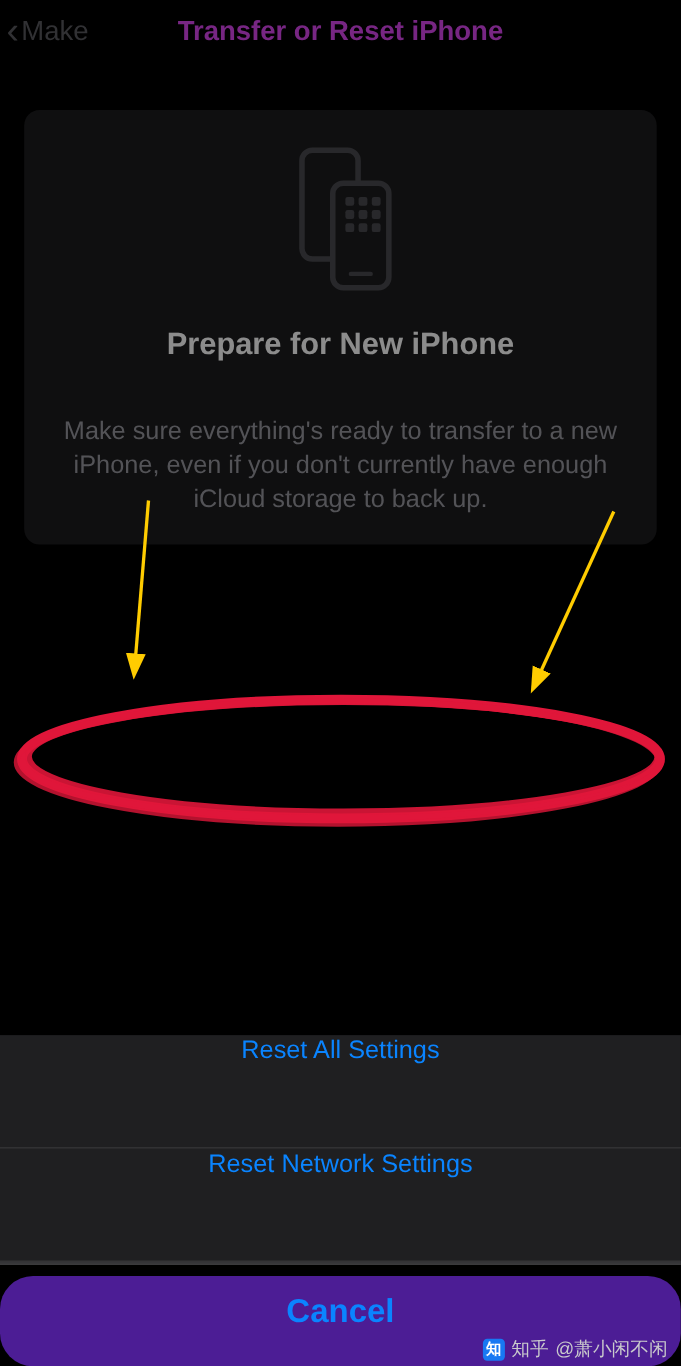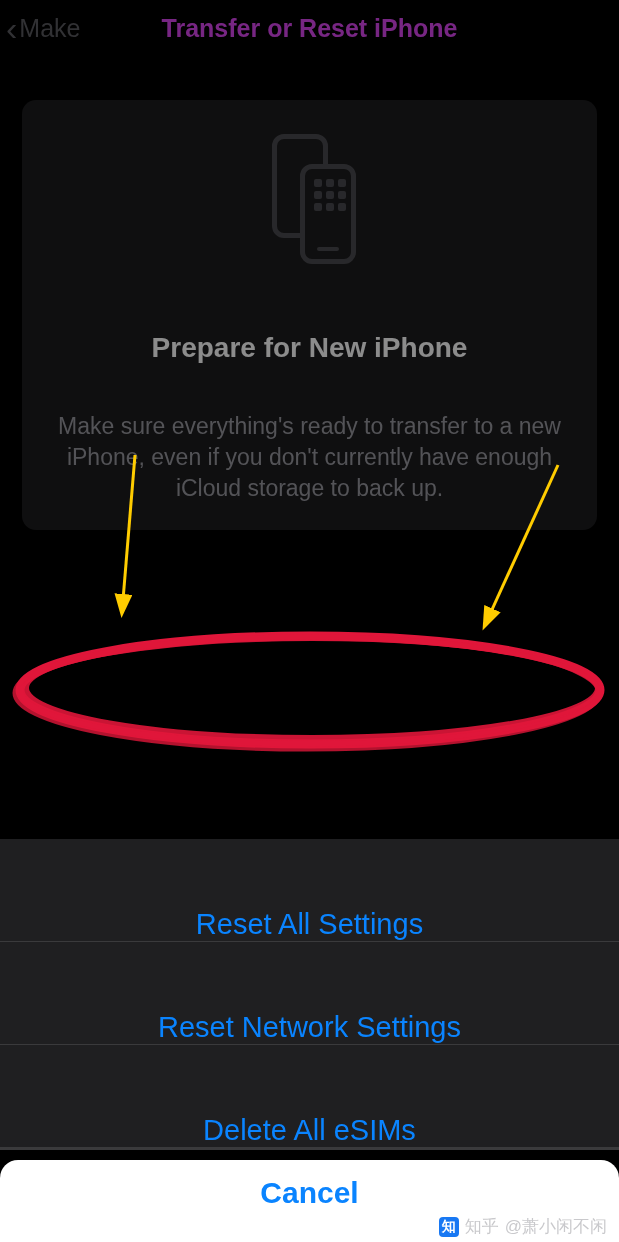--- a/index.html
+++ b/index.html
@@ -104,21 +104,20 @@
   width: 22px;
   height: 4px;
   background: #4a4a4f;
   border-radius: 2px;
 }
 .prepare-title {
   color: #fff;
   font-size: 28px;
   font-weight: 600;
   margin-bottom: 18px;
-  margin-top: 36px;
 }
 .prepare-desc {
   color: #98989f;
   font-size: 23px;
   line-height: 1.35;
   margin-top: 47px;
 }
 
 
 .overlay-dim {
@@ -138,40 +137,41 @@
   right: 0;
   bottom: 0;
 }
 .sheet-group {
   background: #1f1f21;
   margin: 0;
 }
 .sheet-item {
   height: 102px;
   display: flex;
-  align-items: flex-end;
+  align-items: flex-start;
   justify-content: center;
   color: #0a84ff;
-  font-size: 29px;
+  font-size: 23px;
   cursor: pointer;
 }
 .sheet-sep {
   height: 1px;
   background: #3a3a3c;
 }
 .cancel-wrap {
-  background: #ffffff;
+  background: #4c1d95;
   margin-top: 10px;
   height: 82px;
   display: flex;
   align-items: flex-start;
   justify-content: center;
   padding-top: 16px;
   border-top-left-radius: 18px;
   border-top-right-radius: 18px;
+  border-radius: 30px;
 }
 .cancel-btn {
   color: #0a84ff;
   font-size: 30px;
   font-weight: 600;
   cursor: pointer;
 }
 
 
 .annotation-layer {
@@ -242,23 +242,20 @@
 <div class="action-sheet">
   <div class="sheet-group">
     <div class="sheet-item">
         <span>Reset All Settings</span>
       </div>
     <div class="sheet-sep"></div>
     <div class="sheet-item">
         <span>Reset Network Settings</span>
       </div>
     <div class="sheet-sep"></div>
-    <div class="sheet-item">
-        <span>Delete All eSIMs</span>
-      </div>
     <div class="sheet-sep"></div>
     <div class="sheet-sep"></div>
     <div class="sheet-sep"></div>
   </div>
   <div class="cancel-wrap">
     <div class="cancel-btn"><span>Cancel</span></div>
   </div>
 </div>
 
 <svg class="annotation-layer" width="619" height="1242">

